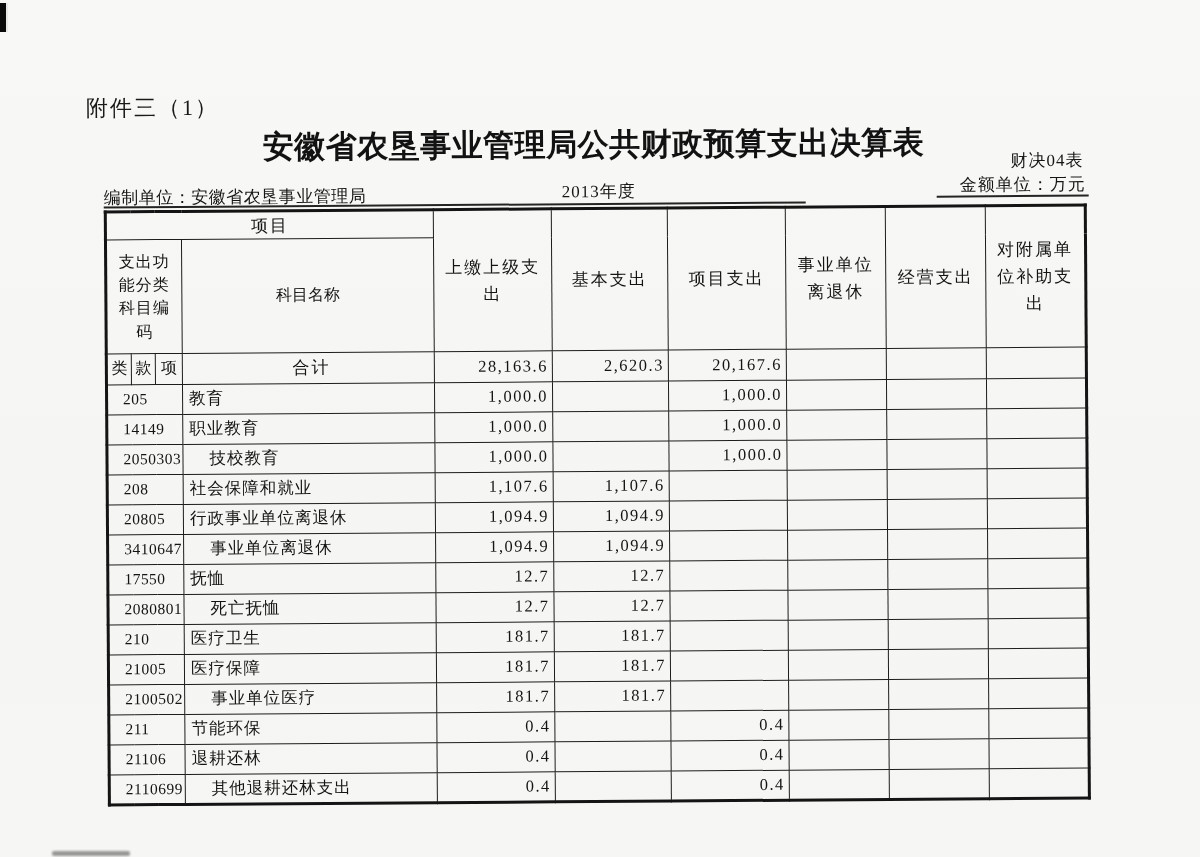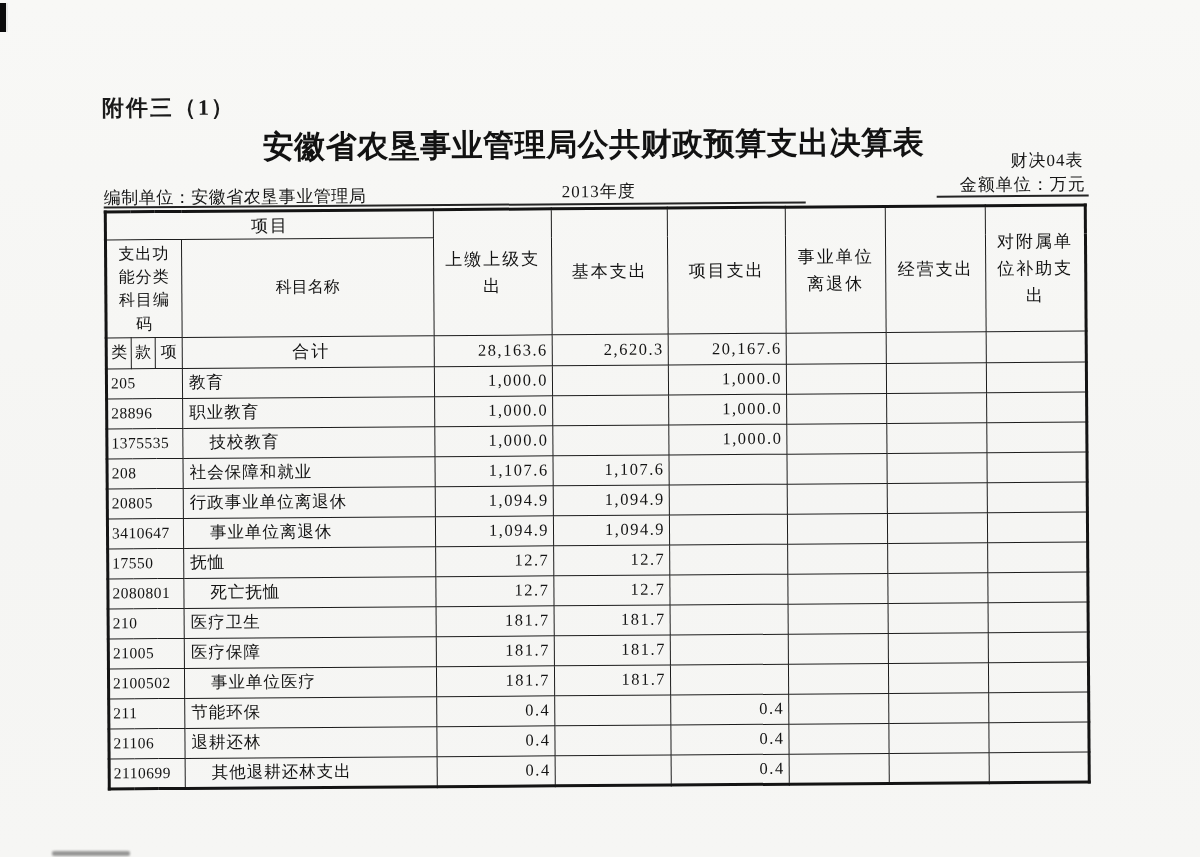--- a/index.html
+++ b/index.html
@@ -20,22 +20,22 @@
     position: absolute; left: 52px; top: 851px; width: 78px; height: 5px;
     background: rgba(55,55,55,.5); filter: blur(1.2px); border-radius: 2px;
   }
 
   .sheet {
     position: absolute; left: 0; top: 0; width: 1200px; height: 857px;
     transform: rotate(-0.4deg); transform-origin: 50% 45%;
   }
 
   .attachment {
-    position: absolute; left: 104px; top: 90px;
-    font-size: 22px; letter-spacing: 2px; color: #1a1a1a; font-weight: bold;
+    position: absolute; left: 88px; top: 90px;
+    font-size: 22px; letter-spacing: 2px; color: #1a1a1a;
   }
   .title {
     position: absolute; left: 105px; top: 124px; width: 980px;
     text-align: center; font-size: 31px; font-weight: bold;
     letter-spacing: 0.5px; color: #121212;
   }
   .form-code {
     position: absolute; left: 785px; top: 152px; width: 300px;
     text-align: right; font-size: 17px; letter-spacing: 1px;
   }
@@ -67,28 +67,28 @@
     background: transparent;
   }
   table.fin th, table.fin td {
     border: 1.6px solid #1d1d1d;
     font-weight: normal;
     overflow: hidden;
     color: #141414;
   }
   tr.r-proj th { height: 28px; font-size: 17px; text-align: center; letter-spacing: 2px; }
   tr.r-sub th { height: 78px; font-size: 16px; text-align: center; }
-  th.code-head { padding: 2px 4px; line-height: 1.45; letter-spacing: 1px; }
+  th.code-head { padding: 10px 4px; line-height: 1.45; letter-spacing: 1px; }
   th.val-head { font-size: 16px; text-align: center; padding: 2px 5px; line-height: 1.6; letter-spacing: 0.5px; }
   tr.r-total td { height: 31px; }
   td.ck { text-align: center; font-size: 16px; }
   td.name { font-size: 16.5px; text-align: left; padding-left: 6px; letter-spacing: 1px; white-space: nowrap; }
   td.name.indent { padding-left: 26px; }
   td.total-name { text-align: center; font-size: 17px; letter-spacing: 2px; }
-  td.code { font-size: 15.5px; text-align: left; padding-left: 3px; letter-spacing: 0.5px; }
+  td.code { font-size: 15.5px; text-align: left; padding-left: 15px; letter-spacing: 0.5px; }
   td.num { font-size: 16.5px; text-align: right; padding-right: 4px; letter-spacing: 1.5px; white-space: nowrap; }
   tbody.rows td { height: 30px; }
 </style>
 </head>
 <body>
 
 <div class="corner-mark"></div>
 
 <div class="sheet">
 
@@ -148,31 +148,31 @@
           <td colspan="3" class="code">205</td>
           <td class="name">教育</td>
           <td class="num">1,000.0</td>
           <td class="num"></td>
           <td class="num">1,000.0</td>
           <td class="num"></td>
           <td class="num"></td>
           <td class="num"></td>
         </tr>
         <tr>
-          <td colspan="3" class="code">28896</td>
+          <td colspan="3" class="code">14149</td>
           <td class="name">职业教育</td>
           <td class="num">1,000.0</td>
           <td class="num"></td>
           <td class="num">1,000.0</td>
           <td class="num"></td>
           <td class="num"></td>
           <td class="num"></td>
         </tr>
         <tr>
-          <td colspan="3" class="code">1375535</td>
+          <td colspan="3" class="code">2050303</td>
           <td class="name indent">技校教育</td>
           <td class="num">1,000.0</td>
           <td class="num"></td>
           <td class="num">1,000.0</td>
           <td class="num"></td>
           <td class="num"></td>
           <td class="num"></td>
         </tr>
         <tr>
           <td colspan="3" class="code">208</td>

